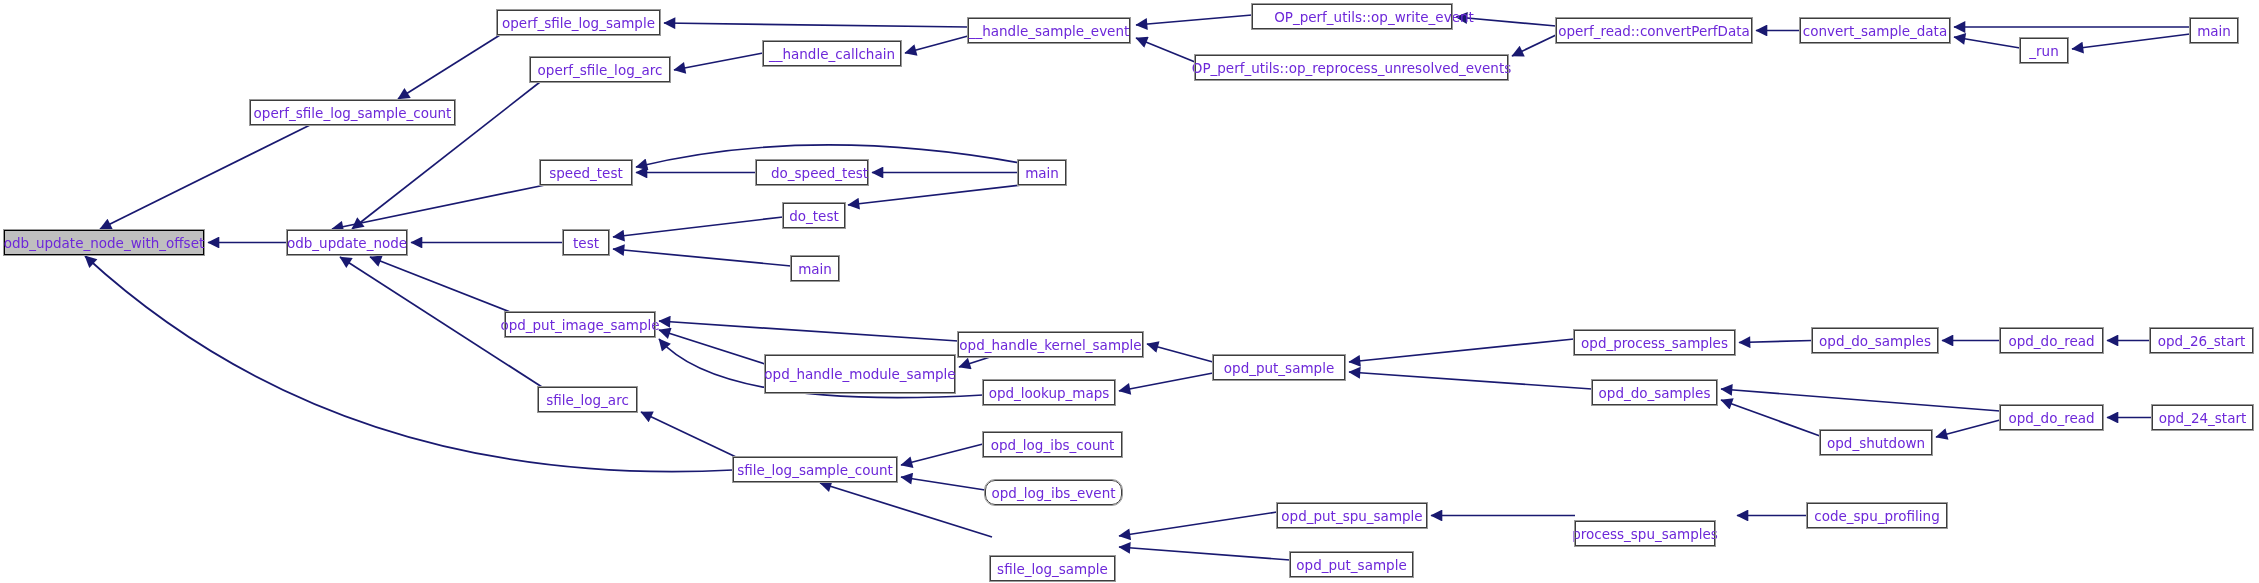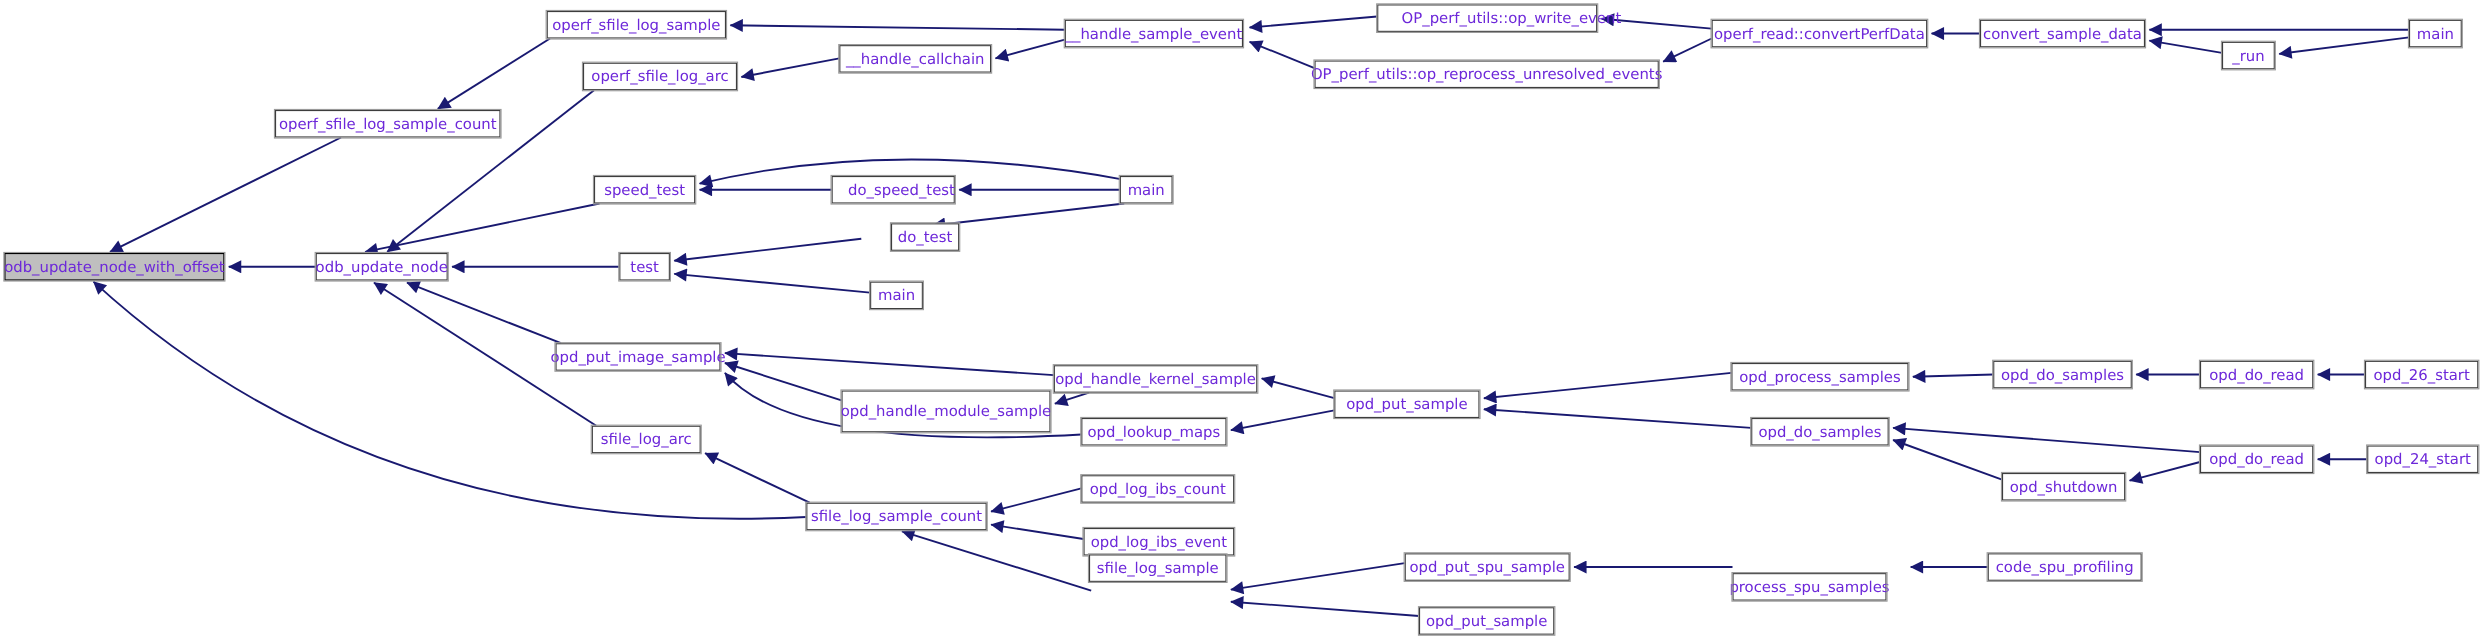--- a/index.html
+++ b/index.html
@@ -85,38 +85,38 @@
       <div class="node" style="left: 1252px; top: 4px; width: 200px; height: 25px; background: rgb(255, 255, 255); padding-left: 44px;">OP_perf_utils::op_write_event</div>
       <div class="node" style="left: 1195px; top: 55px; width: 313px; height: 25px; background: rgb(255, 255, 255);">OP_perf_utils::op_reprocess_unresolved_events</div>
       <div class="node" style="left: 1556px; top: 18px; width: 196px; height: 25px; background: rgb(255, 255, 255);">operf_read::convertPerfData</div>
       <div class="node" style="left: 1800px; top: 18px; width: 150px; height: 25px; background: rgb(255, 255, 255);">convert_sample_data</div>
       <div class="node" style="left: 2020px; top: 38px; width: 48px; height: 25px; background: rgb(255, 255, 255);">_run</div>
       <div class="node" style="left: 2190px; top: 18px; width: 48px; height: 25px; background: rgb(255, 255, 255);">main</div>
       <div class="node" style="left: 540px; top: 160px; width: 92px; height: 25px; background: rgb(255, 255, 255);">speed_test</div>
       <div class="node" style="left: 756px; top: 160px; width: 112px; height: 25px; background: rgb(255, 255, 255); padding-left: 15px;">do_speed_test</div>
       <div class="node" style="left: 1018px; top: 160px; width: 48px; height: 25px; background: rgb(255, 255, 255);">main</div>
       <div class="node" style="left: 563px; top: 230px; width: 46px; height: 25px; background: rgb(255, 255, 255);">test</div>
-      <div class="node" style="left: 783px; top: 203px; width: 62px; height: 25px; background: rgb(255, 255, 255); margin-left: 27px;">do_test</div>
+      <div class="node" style="left: 783px; top: 203px; width: 62px; height: 25px; background: rgb(255, 255, 255);">do_test</div>
       <div class="node" style="left: 791px; top: 256px; width: 48px; height: 25px; background: rgb(255, 255, 255);">main</div>
       <div class="node" style="left: 505px; top: 312px; width: 150px; height: 25px; background: rgb(255, 255, 255);">opd_put_image_sample</div>
       <div class="node" style="left: 765px; top: 355px; width: 190px; height: 38px; background: rgb(255, 255, 255);">opd_handle_module_sample</div>
       <div class="node" style="left: 958px; top: 332px; width: 185px; height: 25px; background: rgb(255, 255, 255);">opd_handle_kernel_sample</div>
       <div class="node" style="left: 983px; top: 380px; width: 132px; height: 25px; background: rgb(255, 255, 255);">opd_lookup_maps</div>
       <div class="node" style="left: 1213px; top: 355px; width: 132px; height: 25px; background: rgb(255, 255, 255);">opd_put_sample</div>
       <div class="node" style="left: 1574px; top: 330px; width: 161px; height: 25px; background: rgb(255, 255, 255);">opd_process_samples</div>
       <div class="node" style="left: 1812px; top: 328px; width: 126px; height: 25px; background: rgb(255, 255, 255);">opd_do_samples</div>
       <div class="node" style="left: 2000px; top: 328px; width: 103px; height: 25px; background: rgb(255, 255, 255);">opd_do_read</div>
       <div class="node" style="left: 2150px; top: 328px; width: 103px; height: 25px; background: rgb(255, 255, 255);">opd_26_start</div>
       <div class="node" style="left: 1592px; top: 380px; width: 125px; height: 25px; background: rgb(255, 255, 255);">opd_do_samples</div>
       <div class="node" style="left: 2000px; top: 405px; width: 103px; height: 25px; background: rgb(255, 255, 255);">opd_do_read</div>
       <div class="node" style="left: 2152px; top: 405px; width: 101px; height: 25px; background: rgb(255, 255, 255);">opd_24_start</div>
       <div class="node" style="left: 1820px; top: 430px; width: 112px; height: 25px; background: rgb(255, 255, 255);">opd_shutdown</div>
       <div class="node" style="left: 538px; top: 387px; width: 99px; height: 25px; background: rgb(255, 255, 255);">sfile_log_arc</div>
       <div class="node" style="left: 733px; top: 457px; width: 164px; height: 25px; background: rgb(255, 255, 255);">sfile_log_sample_count</div>
       <div class="node" style="left: 983px; top: 432px; width: 139px; height: 25px; background: rgb(255, 255, 255);">opd_log_ibs_count</div>
-      <div class="node" style="left: 985px; top: 480px; width: 137px; height: 25px; background: rgb(255, 255, 255);">opd_log_ibs_event</div>
-      <div class="node" style="left: 990px; top: 504px; width: 125px; height: 25px; background: rgb(255, 255, 255);">sfile_log_sample</div>
+      <div class="node" style="left: 985px; top: 480px; width: 137px; height: 25px; background: rgb(255, 255, 255); border-radius: 10px;">opd_log_ibs_event</div>
+      <div class="node" style="left: 990px; top: 556px; width: 125px; height: 25px; background: rgb(255, 255, 255);">sfile_log_sample</div>
       <div class="node" style="left: 1277px; top: 503px; width: 150px; height: 25px; background: rgb(255, 255, 255);">opd_put_spu_sample</div>
       <div class="node" style="left: 1290px; top: 552px; width: 123px; height: 25px; background: rgb(255, 255, 255);">opd_put_sample</div>
       <div class="node" style="left: 1575px; top: 503px; width: 140px; height: 25px; background: rgb(255, 255, 255); margin-top: 18px;">process_spu_samples</div>
       <div class="node" style="left: 1807px; top: 503px; width: 140px; height: 25px; background: rgb(255, 255, 255);">code_spu_profiling</div>
     </div>
 </div>
 
 </body></html>

